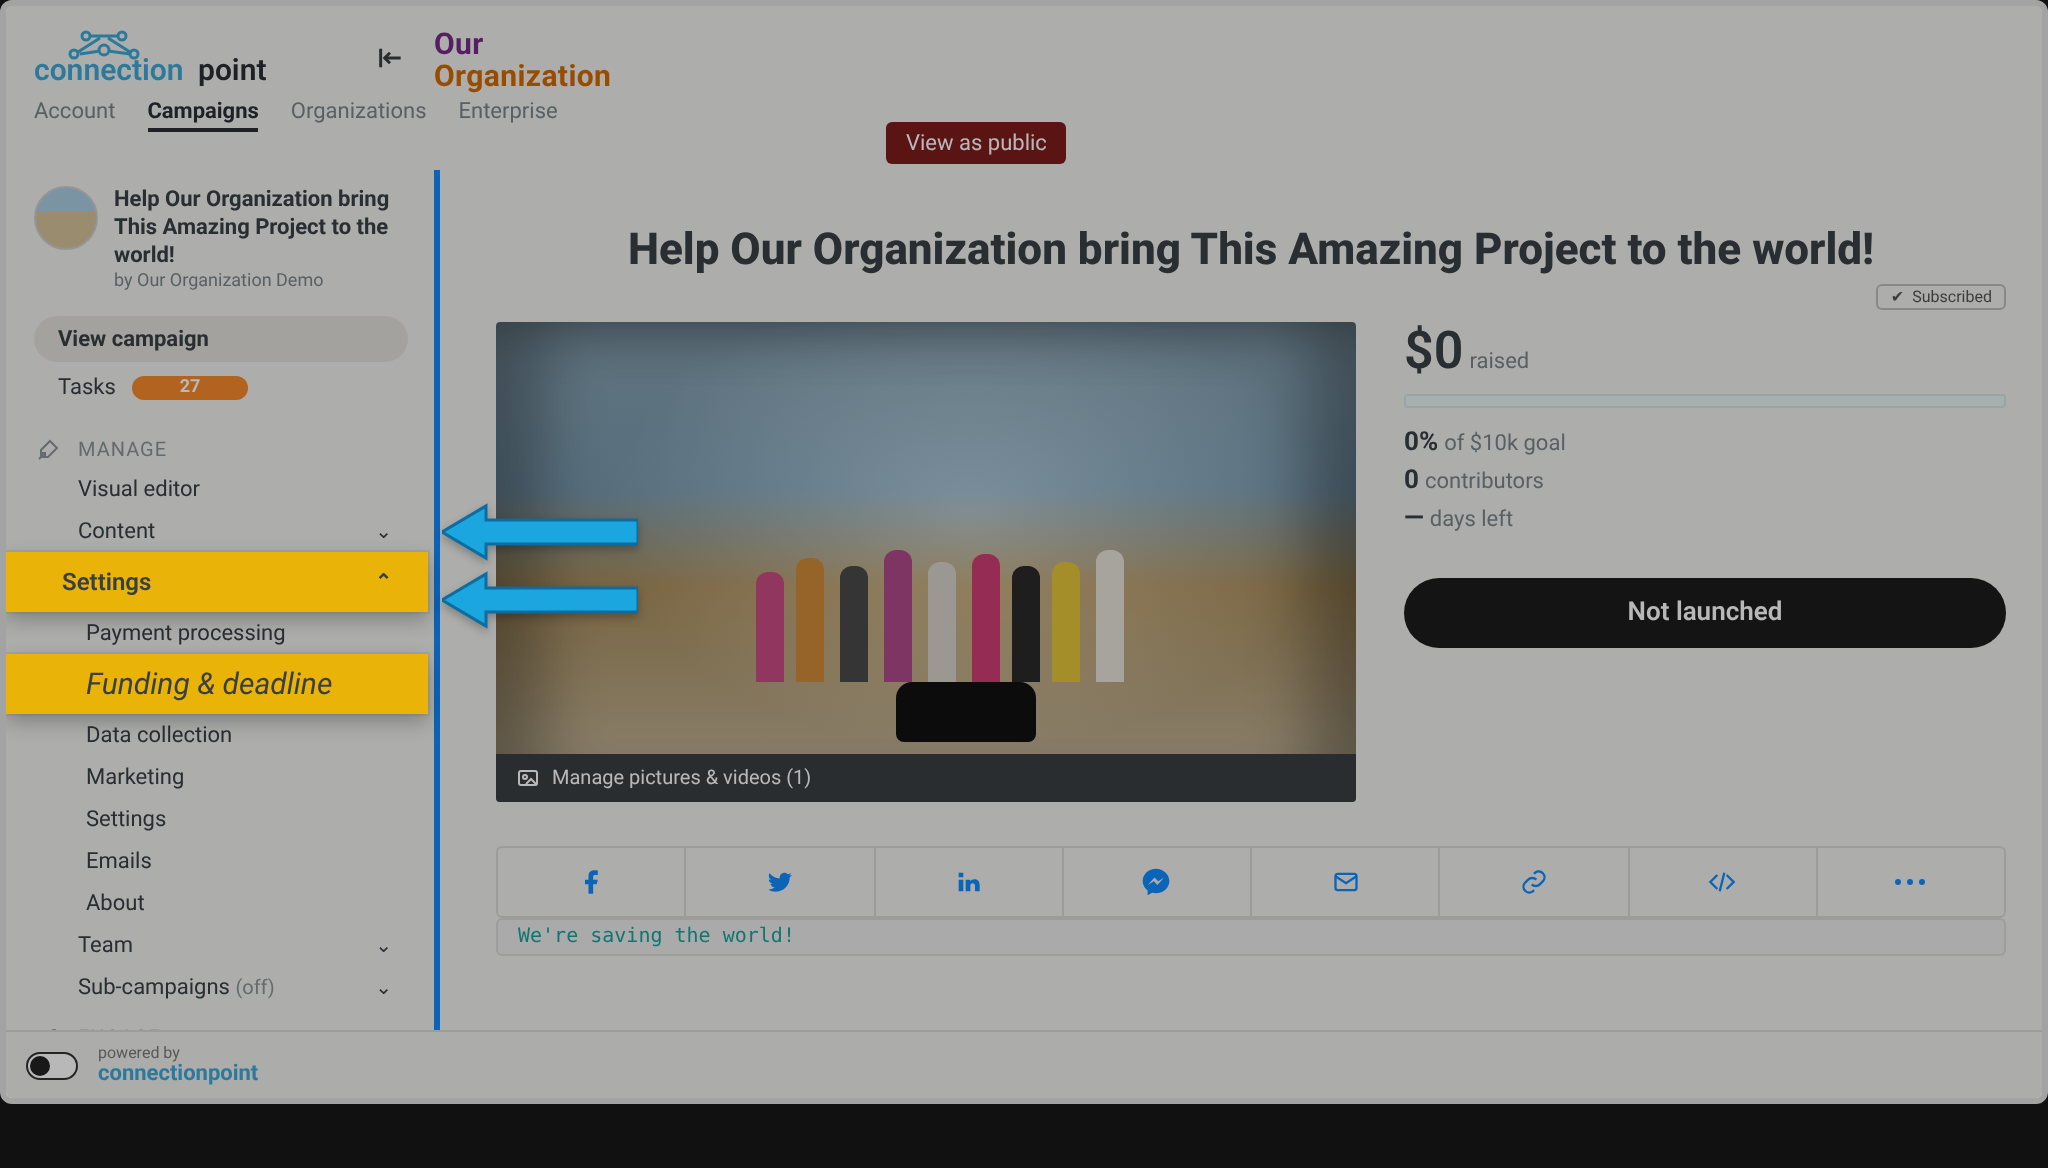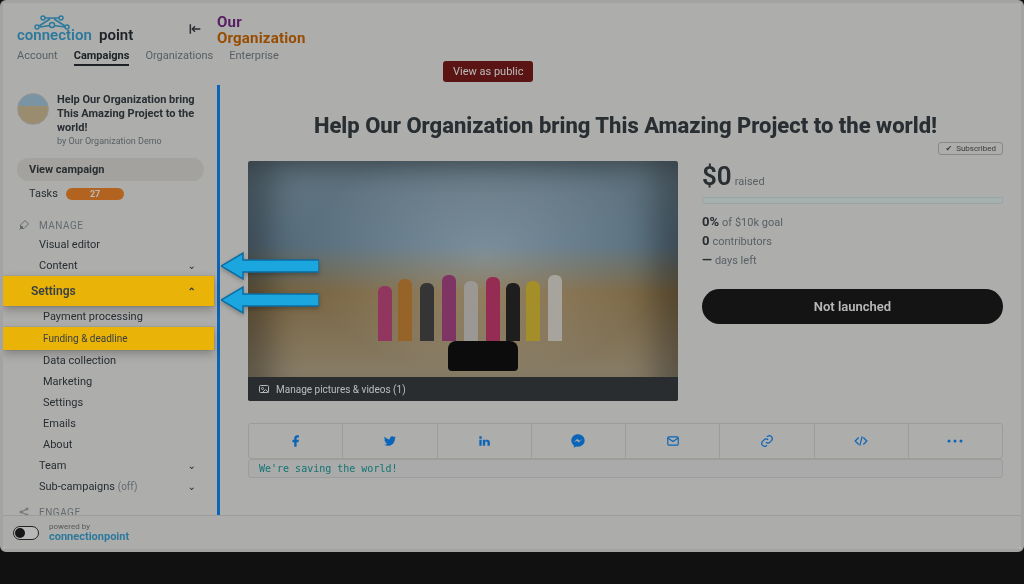--- a/index.html
+++ b/index.html
@@ -90,21 +90,21 @@
     padding:4px 18px 4px 40px;font-size:11px;color:var(--ink);cursor:pointer;
   }
   .chev{font-size:10px;color:var(--ink);}
   .muted-paren{color:var(--muted2);font-size:10px;}
 
   .highlight{
     position:relative;z-index:60;background:#eab308;
     box-shadow:0 0 0 1px rgba(0,0,0,.05),0 4px 10px rgba(0,0,0,.25);
   }
   .settings-row{padding:8px 18px 8px 28px;font-size:12px;font-weight:600;color:var(--ink);display:flex;justify-content:space-between;align-items:center;}
-  .funding-row{padding:6px 12px 6px 40px;font-size:10px;color:var(--ink);}
+  .funding-row{padding:6px 12px 6px 40px;font-size:15px;color:var(--ink);font-style:italic;}
 
   .main{flex:1;overflow:auto;padding:0 18px 20px 28px;}
   .page-title{
     text-align:center;color:var(--ink);font-weight:800;font-size:22px;
     margin:28px 0 4px;
   }
   .sub-row{display:flex;justify-content:flex-end;margin-bottom:6px;}
   .sub-chip{
     border:1px solid #bdbdbd;border-radius:3px;font-size:8px;color:#555;padding:1px 6px;display:flex;gap:4px;align-items:center;
   }

